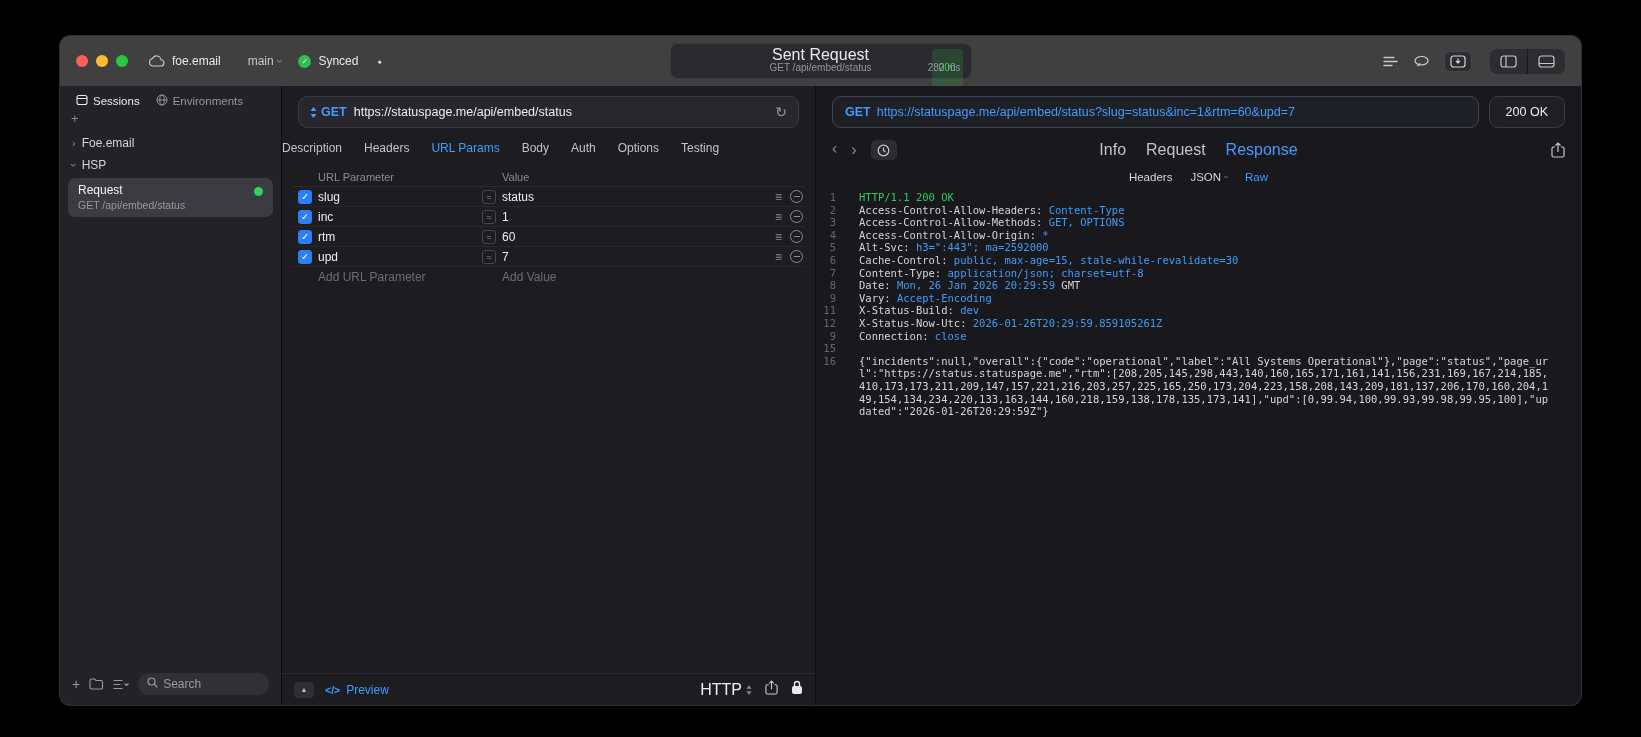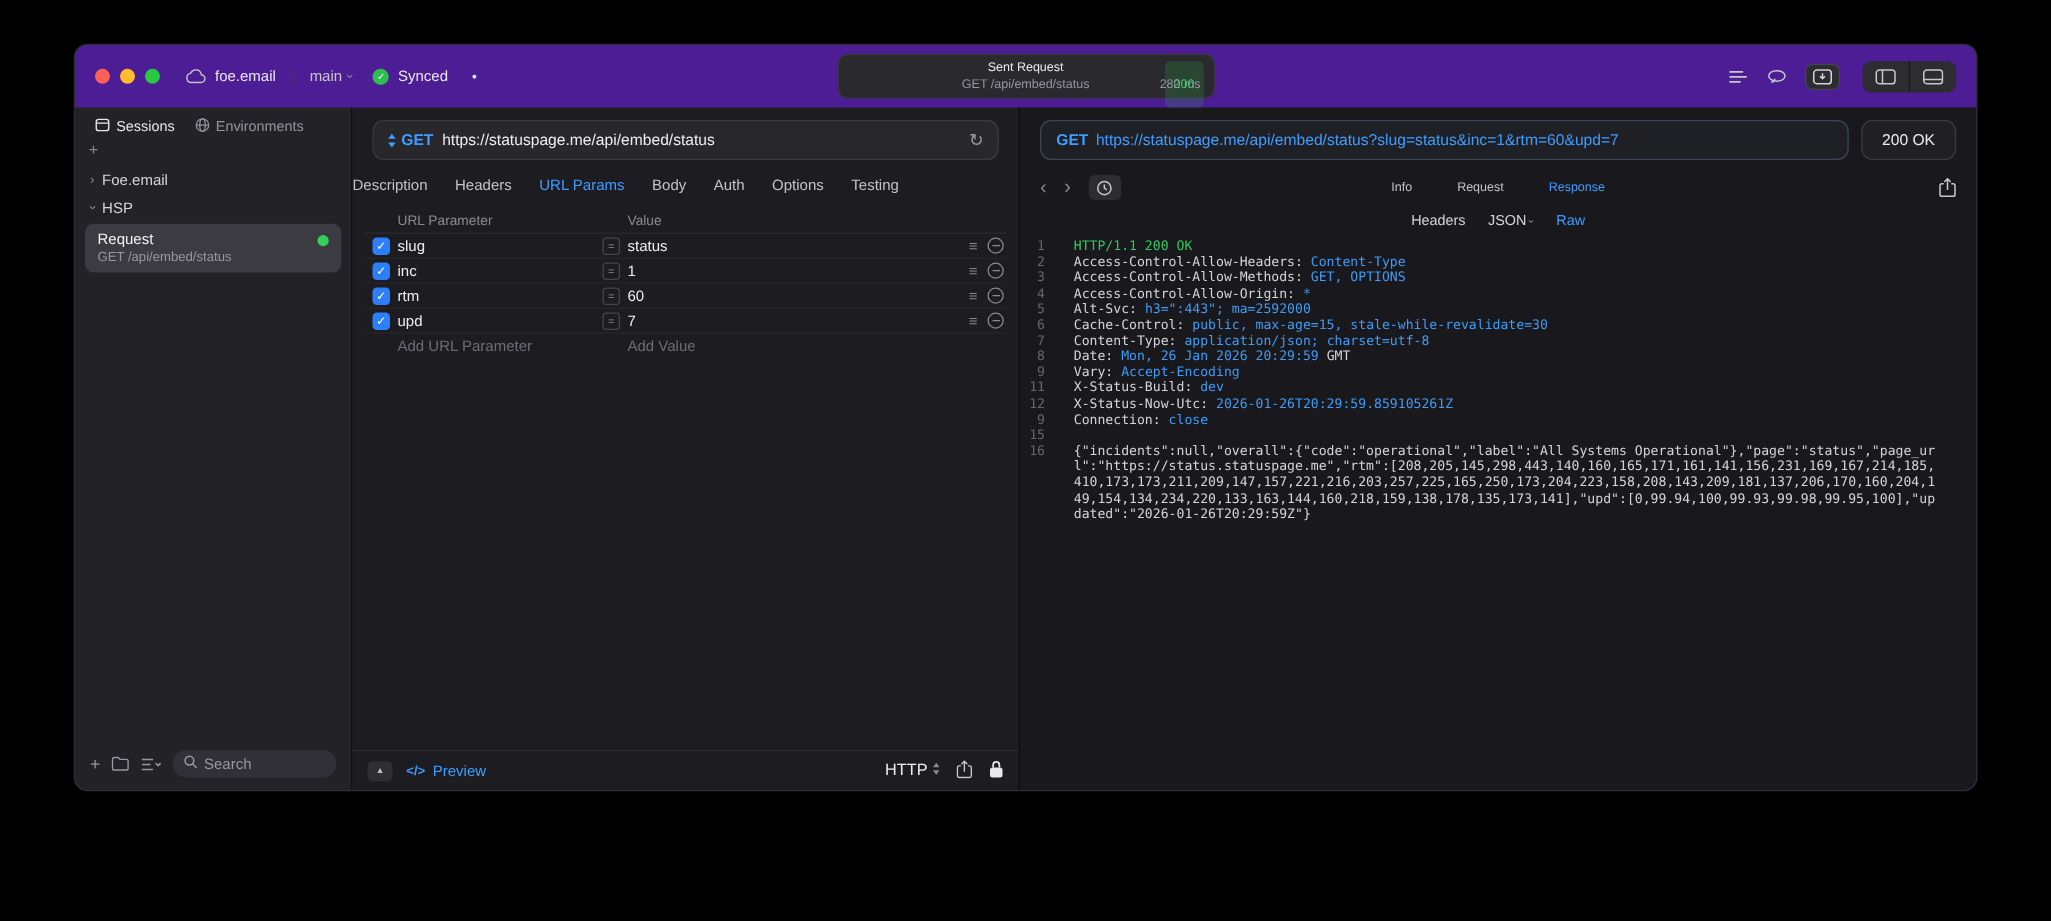--- a/index.html
+++ b/index.html
@@ -1,40 +1,40 @@
 <!DOCTYPE html>
 <html><head>
 <meta charset="utf-8">
 <style>
   * { margin:0; padding:0; box-sizing:border-box; }
   html,body { width:1641px; height:737px; }
   body { background:#000; font-family:"Liberation Sans", sans-serif; position:relative; overflow:hidden; }
 
-  .window { position:absolute; left:59px; top:35px; width:1523px; height:598px;
-    background:#4c1d95; border-radius:11px; border:1px solid #2e2e33;
+  .window { position:absolute; left:59px; top:35px; width:1523px; height:671px;
+    background:#404040; border-radius:11px; border:1px solid #2e2e33;
     display:flex; flex-direction:column; overflow:hidden; box-shadow:0 25px 70px rgba(0,0,0,.7); }
 
   
   .titlebar { flex:0 0 50px; display:flex; align-items:center; padding:0 16px; position:relative; }
   .lights { display:flex; gap:8px; }
   .light { width:12px; height:12px; border-radius:50%; }
   .light.red { background:#ff5f57; } .light.yellow { background:#febc2e; } .light.green { background:#28c840; }
   .proj { display:flex; align-items:center; gap:7px; margin-left:20px; color:#e8e8ed; font-size:12px; }
   .vsep { width:1px; height:13px; background:#3c3c42; margin:0 6px; }
   .branch { color:#c7c7cc; display:flex; align-items:center; gap:4px; }
   .chev { color:#8a8a90; font-size:11px; display:inline-block; }
   .chev.down { transform:rotate(90deg); }
   .sync-check { width:13px; height:13px; border-radius:50%; background:#2ebd4f; color:#fff;
     display:flex; align-items:center; justify-content:center; font-size:8px; }
   .status-dot { color:#e8e8ed; font-size:7px; margin-left:12px; }
 
   .center-pill { position:absolute; left:50%; top:7px; transform:translateX(-50%);
     width:302px; height:36px; background:#29292e; border:1px solid #38383e; border-radius:8px;
     display:flex; flex-direction:column; justify-content:center; align-items:center; }
-  .cp-title { color:#e8e8ed; font-size:10px; line-height:14px; }
+  .cp-title { color:#e8e8ed; font-size:16px; line-height:14px; }
   .cp-sub { color:#95959c; font-size:10px; line-height:12px; }
   .cp-code { position:absolute; right:8px; top:5px; background:rgba(50,215,75,.16); color:#34d15e;
     font-size:10px; padding:13px 7px; border-radius:4px; }
   .cp-ms { position:absolute; right:10px; bottom:5px; color:#95959c; font-size:10px; }
 
   .tb-right { margin-left:auto; display:flex; align-items:center; gap:14px; }
   .tb-icon { display:flex; align-items:center; }
   .tb-icon-boxed { border:1px solid #46464c; border-radius:6px; padding:3px 5px; background:#2c2c31; }
   .tb-group { display:flex; border-radius:7px; background:#2c2c31; overflow:hidden; margin-left:4px; }
   .tb-group .cell { padding:6px 10px; display:flex; }
@@ -90,38 +90,38 @@
   .circle-minus i { display:block; width:6px; height:1.3px; background:#8a8a90; }
   .add-row { color:#6c6c73; border-bottom:none; }
   .add-row .av { padding-left:24px; }
 
   .main-footer { margin-top:auto; height:32px; flex:0 0 32px; border-top:1px solid #2a2a2f;
     display:flex; align-items:center; gap:11px; padding:0 12px; }
   .collapse-btn { width:20px; height:16px; background:#2e2e33; border-radius:4px; color:#c2c2c8; font-size:7px;
     display:flex; align-items:center; justify-content:center; }
   .preview { color:#409cff; display:flex; gap:6px; align-items:center; font-size:12px; }
   .preview .glyph { font-size:10.5px; font-weight:700; }
-  .footer-right { margin-left:auto; display:flex; align-items:flex-start; gap:13px; color:#ececf1; font-size:13px; }
+  .footer-right { margin-left:auto; display:flex; align-items:center; gap:13px; color:#ececf1; font-size:16px; }
   .proto { display:flex; align-items:center; gap:4px; }
 
   
   .response { flex:1; background:#19191d; display:flex; flex-direction:column; min-width:0; }
   .resp-top { margin:10px 16px 0; display:flex; gap:10px; flex:0 0 32px; }
   .resp-url { flex:1; height:32px; border:1px solid #3e4654; background:#1f2026; border-radius:9px;
     display:flex; align-items:center; padding:0 12px; color:#409cff; font-size:12.5px; gap:6px;
     overflow:hidden; white-space:nowrap; }
   .resp-url b { font-weight:700; }
   .resp-status { height:32px; border:1px solid #3b3b41; background:#1f1f24; border-radius:9px;
     display:flex; align-items:center; padding:0 16px; color:#ececf1; font-size:12.5px; white-space:nowrap; }
   .resp-nav { margin:10px 16px 0; display:flex; align-items:center; position:relative; height:24px; }
   .nav-arrows { display:flex; gap:14px; color:#55555c; font-size:15px; }
   .clock-btn { margin-left:14px; width:26px; height:20px; background:#2c2c31; border-radius:5px;
     display:flex; align-items:center; justify-content:center; }
-  .resp-tabs { position:absolute; left:50%; transform:translateX(-50%); display:flex; gap:36px;
-    font-size:10px; color:#c2c2c8; }
+  .resp-tabs { position:absolute; left:50%; transform:translateX(-50%); display:flex; gap:20px;
+    font-size:16px; color:#c2c2c8; }
   .resp-tab.active { color:#409cff; }
   .resp-share { margin-left:auto; display:flex; }
   .resp-subtabs { margin-top:9px; display:flex; justify-content:center; gap:18px; font-size:11.5px;
     color:#d4d4d9; align-items:center; }
   .subtab { display:flex; align-items:center; gap:3px; }
   .subtab.active { color:#409cff; }
   .subtab .chev { font-size:9px; }
 
   .code { flex:1; margin-top:8px; overflow:hidden; font-family:"DejaVu Sans Mono", monospace;
     font-size:10.5px; line-height:12.6px; padding-bottom:8px; }

